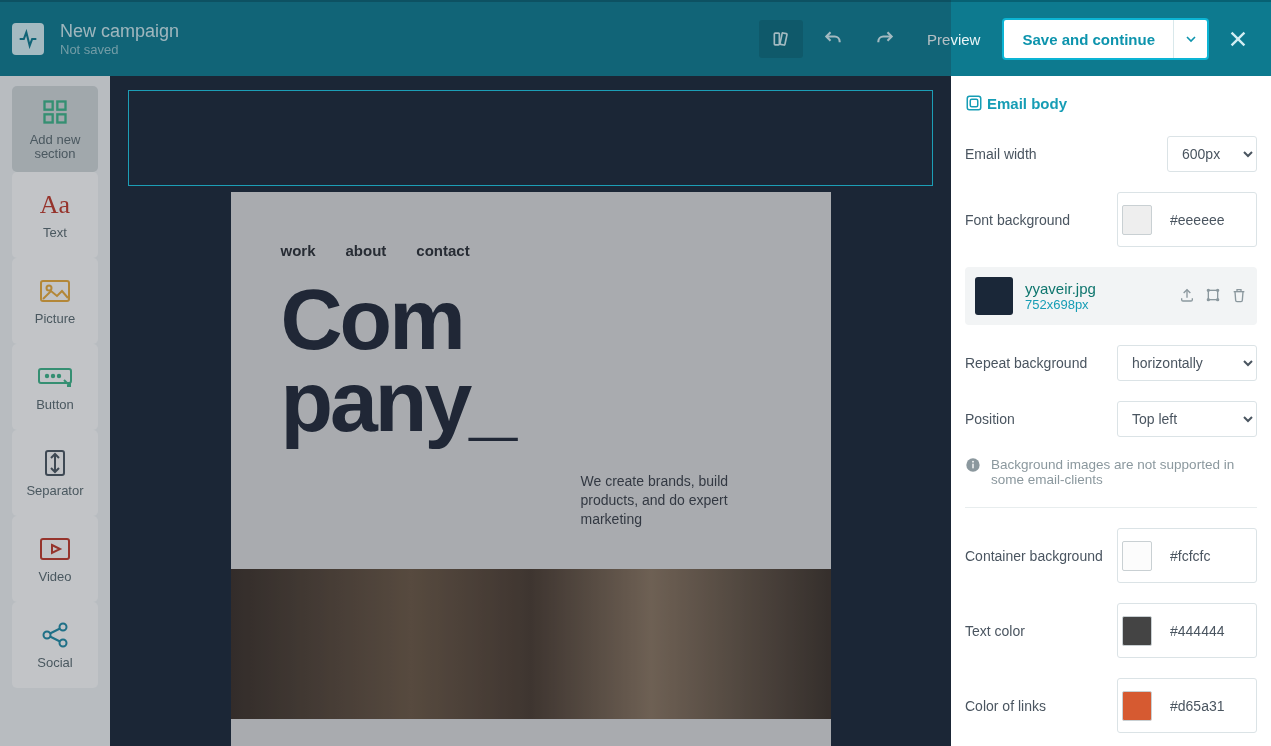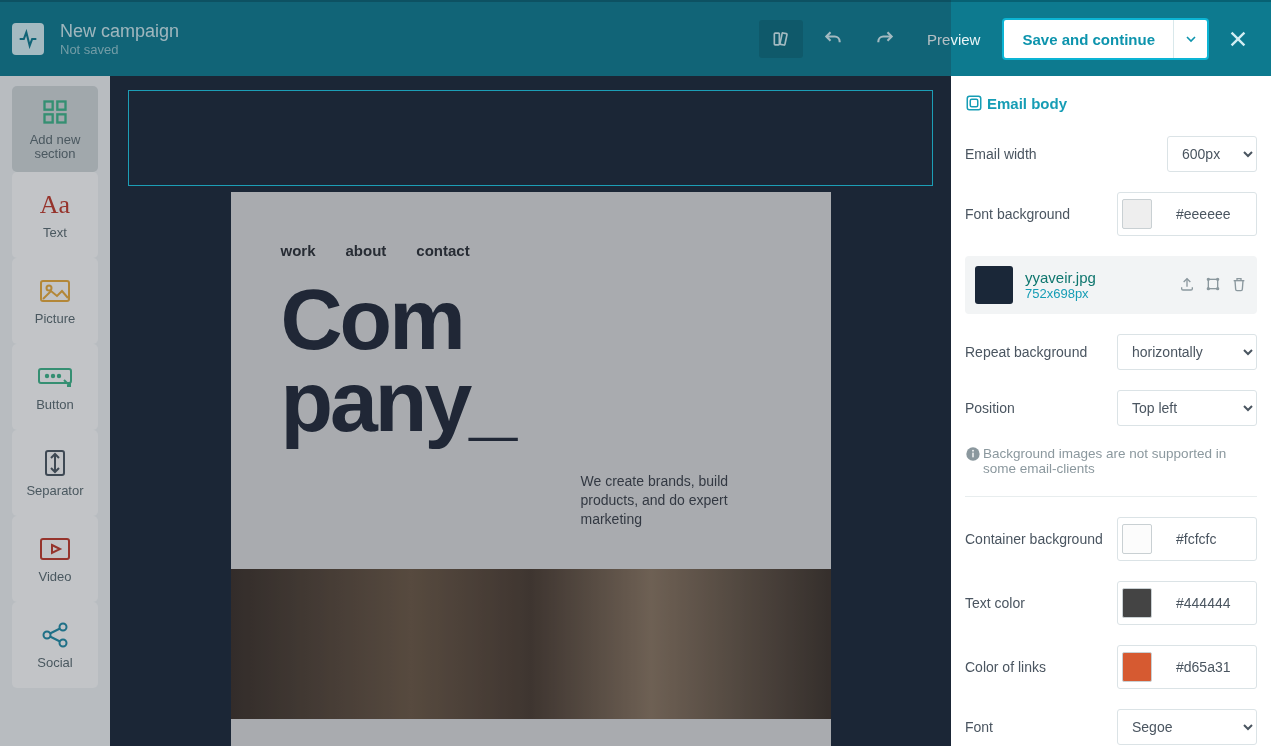--- a/index.html
+++ b/index.html
@@ -184,41 +184,41 @@
     border-radius: 3px;
     padding: 0 10px;
     font-size: 14px;
     background: #fff;
     color: #4a5560;
   }
   .color-ctrl {
     display: flex;
     border: 1px solid #dbe3e6;
     border-radius: 3px;
-    height: 44px;
+    height: 55px;
     align-items: center;
     padding: 4px;
-    gap: 24px;
+    gap: 18px;
   }
   .swatch { width: 30px; height: 30px; border-radius: 2px; border: 1px solid #c9d0d3;}
   .color-ctrl .val { font-size: 14px; }
   .bg-file {
     background: #f2f4f5;
     border-radius: 4px;
     padding: 10px;
     display: flex; align-items: center; gap: 12px;
     margin-bottom: 20px;
   }
   .bg-thumb { width: 38px; height: 38px; background: #1a2738; border-radius: 3px;}
   .bg-info { flex:1; }
   .bg-info .fname { font-size: 15px; color: #0f766e;}
   .bg-info .dims { font-size: 13px; color: #169db5;}
   .bg-actions { display: flex; gap: 10px; color: #8b989e;}
   .note {
-    display: flex; 
+    display: flex; gap: 8px;
     color: #8b989e; font-size: 13.5px;
     margin-bottom: 20px;
   }
   .note .icon { flex: 0 0 18px;}
   hr.sep { border: none; border-top: 1px solid #e8edee; margin: 0 0 20px 0;}
 
   
   .dim {
     position: absolute;
     inset: 0;

